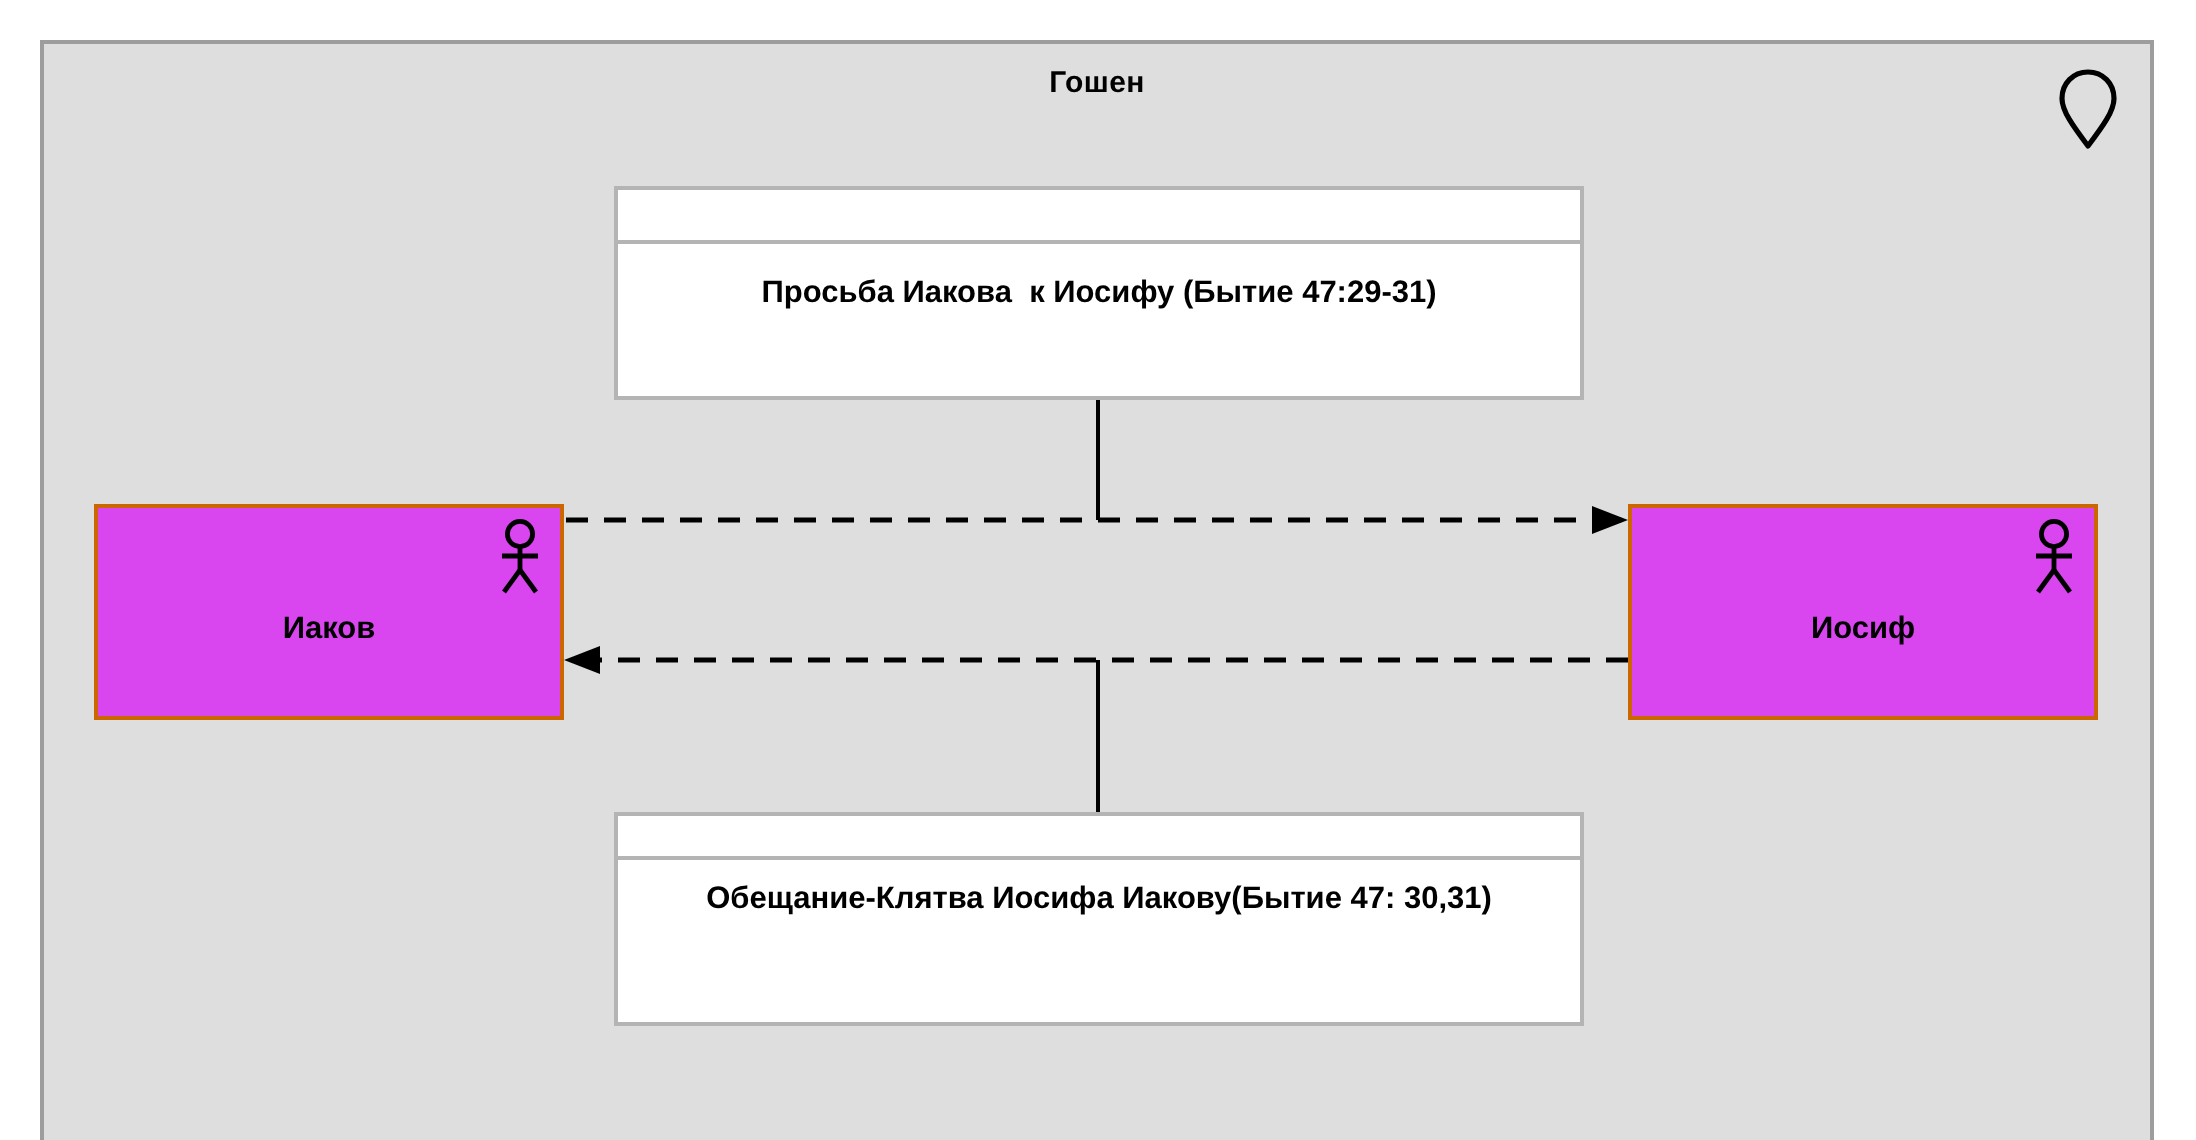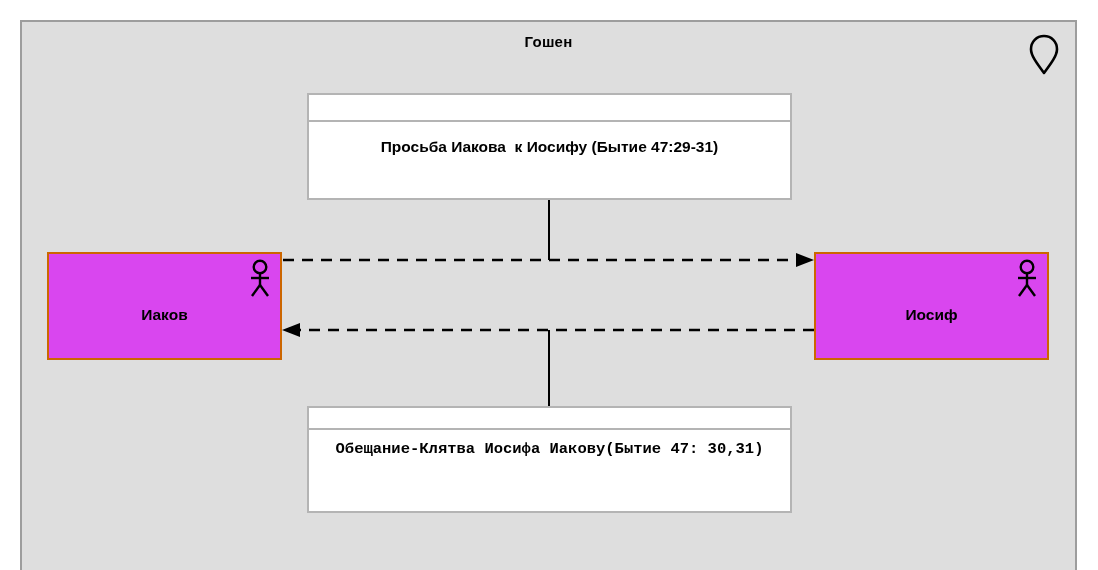--- a/index.html
+++ b/index.html
@@ -89,21 +89,21 @@
   }
   #note-top .note-body { height: 78px; padding-top: 14px; }
 
   #note-bottom {
     left: 307px;
     top: 406px;
     width: 485px;
     height: 107px;
   }
   #note-bottom .note-header { height: 22px; }
-  #note-bottom .note-body { height: 83px; padding-top: 9px; font-family: Liberation Mono, monospace; }
+  #note-bottom .note-body { height: 83px; padding-top: 9px; }
 
   
   .actor-box {
     position: absolute;
     background: #d946ef;
     border: 2px solid #cc6600;
     box-sizing: border-box;
     top: 235px;
     width: 235px;
     height: 108px;

